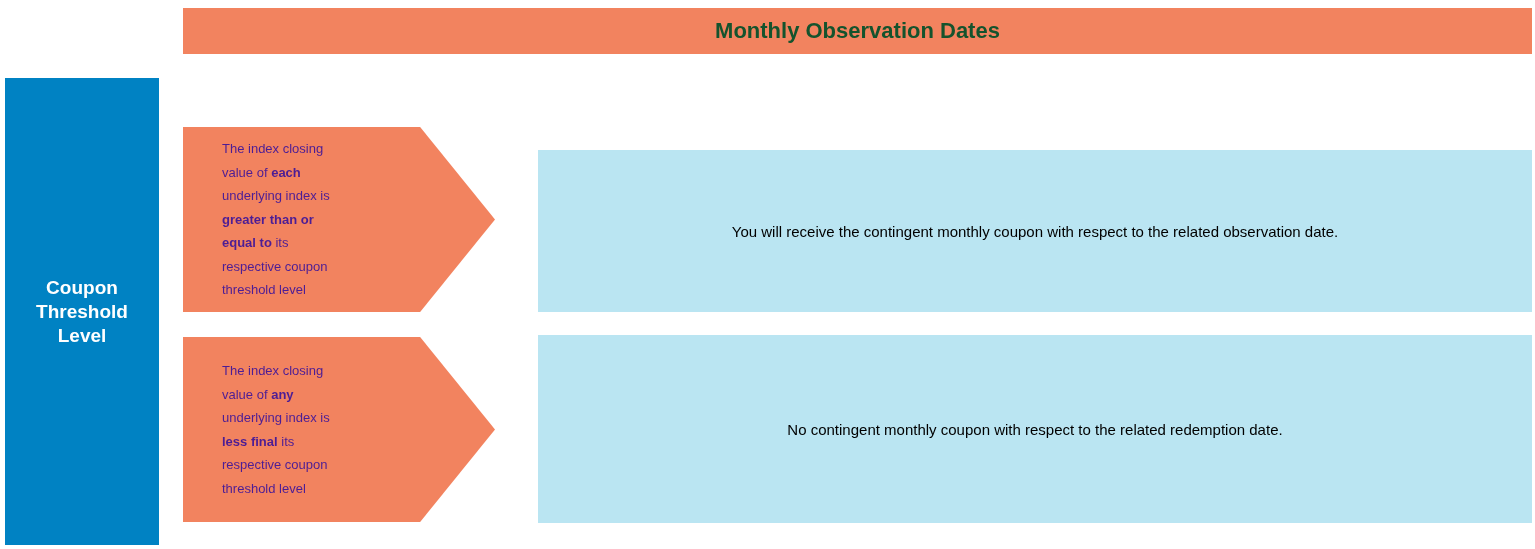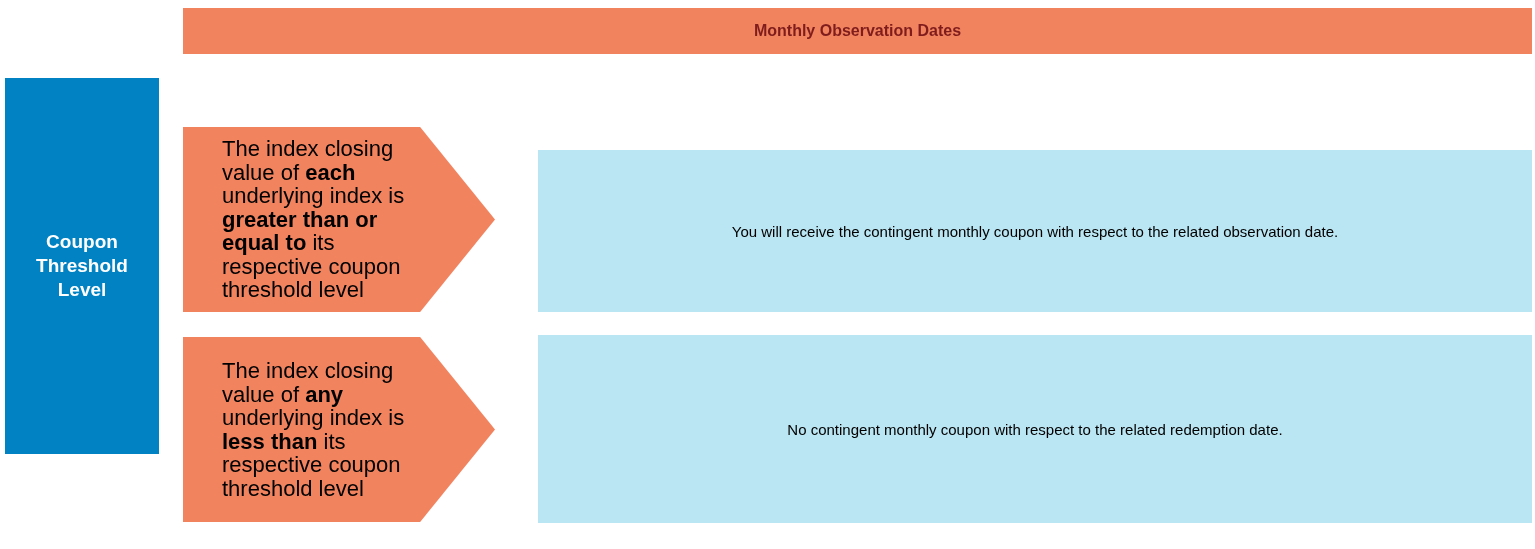--- a/index.html
+++ b/index.html
@@ -21,30 +21,30 @@
     left: 183px;
     top: 8px;
     width: 1349px;
     height: 46px;
     background: var(--orange);
     display: flex;
     align-items: center;
     justify-content: center;
   }
   .header-title {
-    font-size: 16px;
+    font-size: 22px;
     font-weight: bold;
-    color: #7f1d1d;
+    color: #14532d;
   }
   .sidebar {
     position: absolute;
     left: 5px;
     top: 78px;
     width: 154px;
-    height: 376px;
+    height: 467px;
     background: var(--blue);
     display: flex;
     align-items: center;
     justify-content: center;
   }
   .sidebar-label {
     width: 112px;
     text-align: center;
     color: var(--text-on-blue);
     font-size: 19px;
@@ -69,24 +69,24 @@
     background: var(--orange);
     clip-path: polygon(0 0, 76% 0, 100% 50%, 76% 100%, 0 100%);
     display: flex;
     align-items: center;
   }
   .arrow-1 { top: 127px; }
   .arrow-2 { top: 337px; }
   .arrow-text {
     margin-left: 39px;
     width: 200px;
-    font-size: 22px;
+    font-size: 13px;
     line-height: 23.5px;
     white-space: pre-line;
-    color: #000000;
+    color: #4c1d95;
   }
   .arrow-text b { font-weight: bold; }
   .outcome {
     position: absolute;
     left: 538px;
     width: 994px;
     background: var(--light-blue);
     display: flex;
     align-items: center;
     justify-content: center;
@@ -125,21 +125,21 @@
   </div>
 
   <div class="outcome outcome-1">
     <span class="outcome-text">You will receive the contingent monthly coupon with respect to the related observation date.</span>
   </div>
 
   <div class="arrow arrow-2">
     <div class="arrow-text"><span>The index closing
 value of </span><b>any</b><span>
 underlying index is
-</span><b>less than</b><span> its
+</span><b>less final</b><span> its
 respective coupon
 threshold level</span></div>
   </div>
 
   <div class="outcome outcome-2">
     <span class="outcome-text">No contingent monthly coupon with respect to the related redemption date.</span>
   </div>
 
 </div>
 

